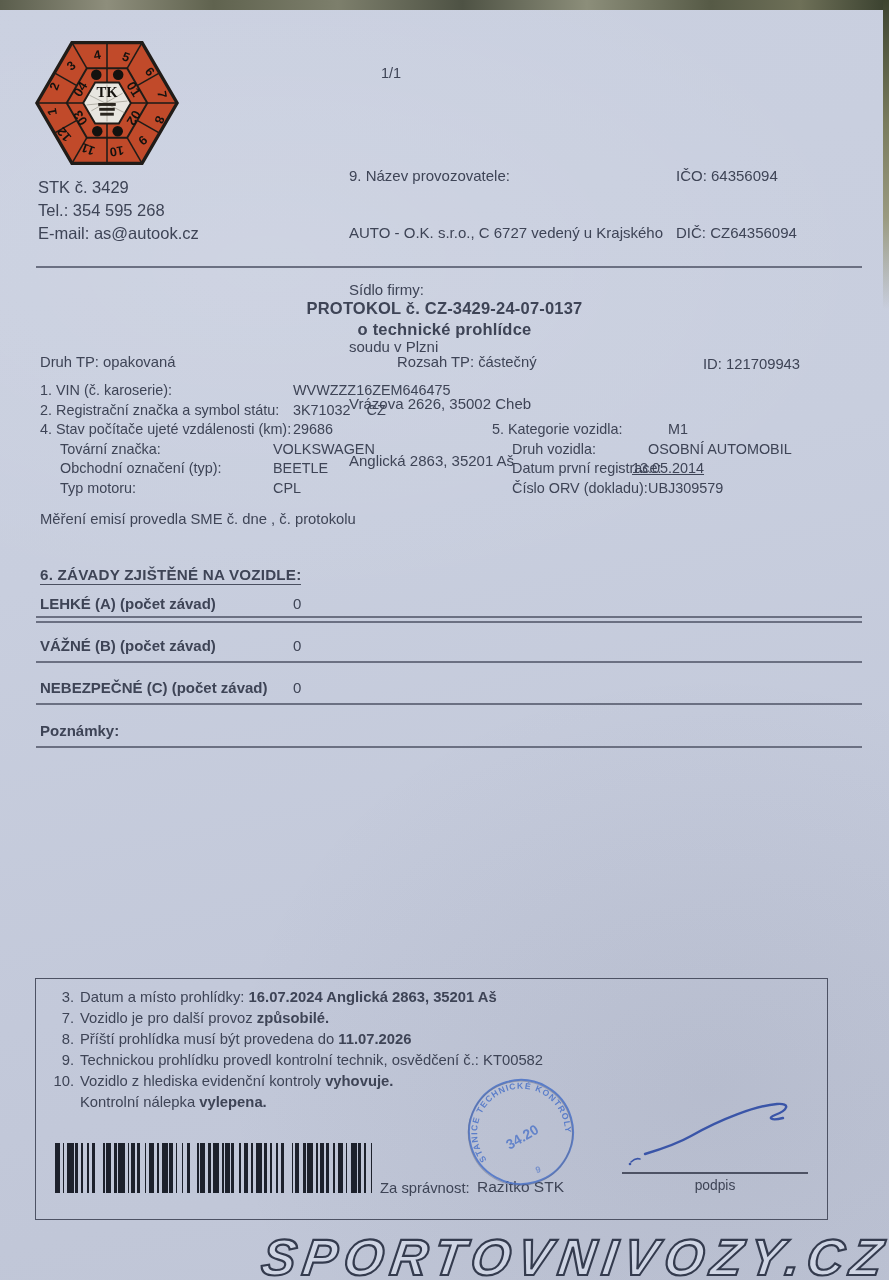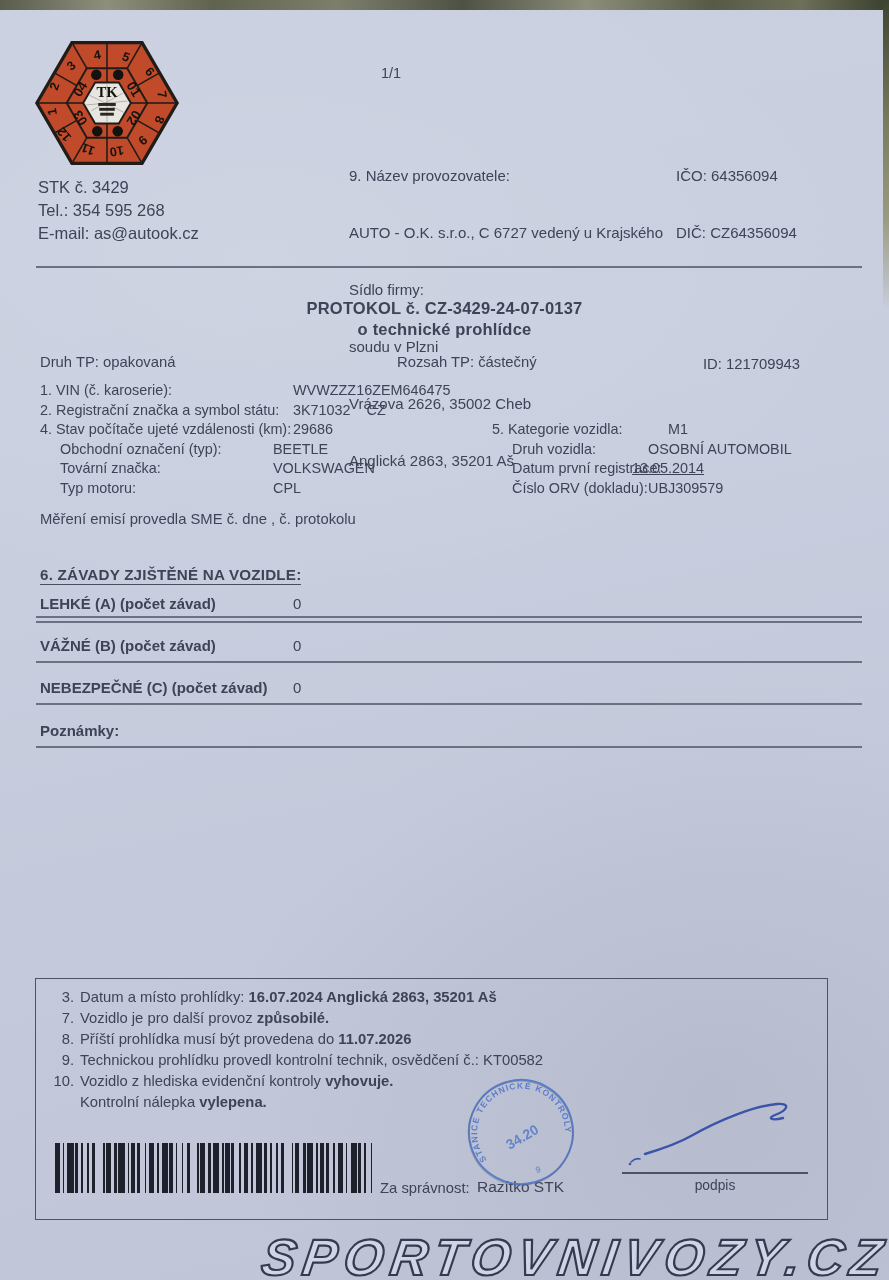--- a/index.html
+++ b/index.html
@@ -185,26 +185,26 @@
     </div>
     <div class="vrow">
       <span class="vlabel">2. Registrační značka a symbol státu:</span>
       <span class="vval">3K71032    CZ</span>
     </div>
     <div class="vrow">
       <span class="vlabel">4. Stav počítače ujeté vzdálenosti (km):</span>
       <span class="vval">29686</span>
     </div>
     <div class="vrow indent">
+      <span class="vlabel">Tovární značka:</span>
+      <span class="vval" style="left:233px;">VOLKSWAGEN</span>
+    </div>
+    <div class="vrow indent">
       <span class="vlabel">Obchodní označení (typ):</span>
       <span class="vval" style="left:233px;">BEETLE</span>
-    </div>
-    <div class="vrow indent">
-      <span class="vlabel">Tovární značka:</span>
-      <span class="vval" style="left:233px;">VOLKSWAGEN</span>
     </div>
     <div class="vrow indent">
       <span class="vlabel">Typ motoru:</span>
       <span class="vval" style="left:233px;">CPL</span>
     </div>
   </div>
 
   <div class="abs vcol-right">
     <div class="vrow">
       <span class="vlabel">5. Kategorie vozidla:</span>

